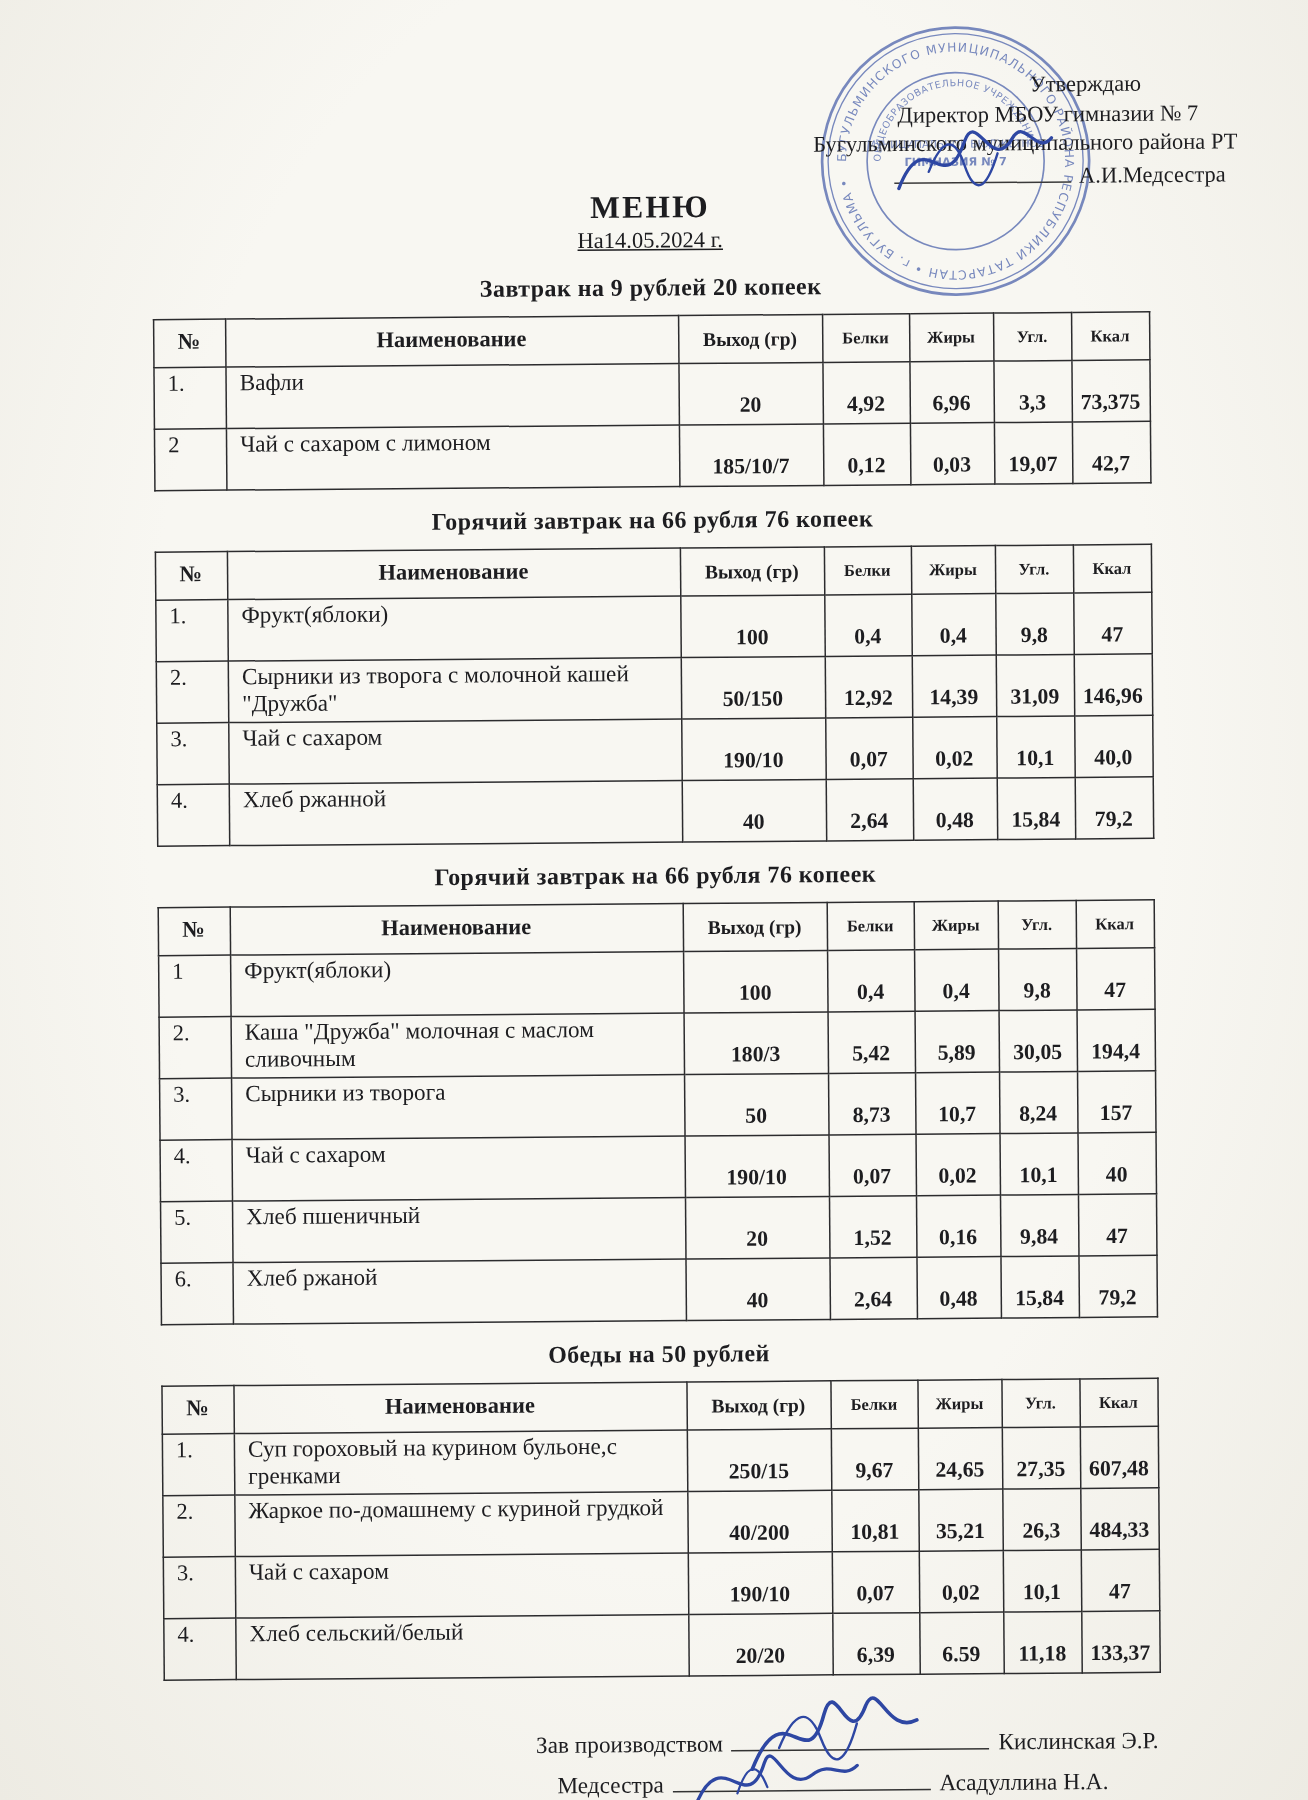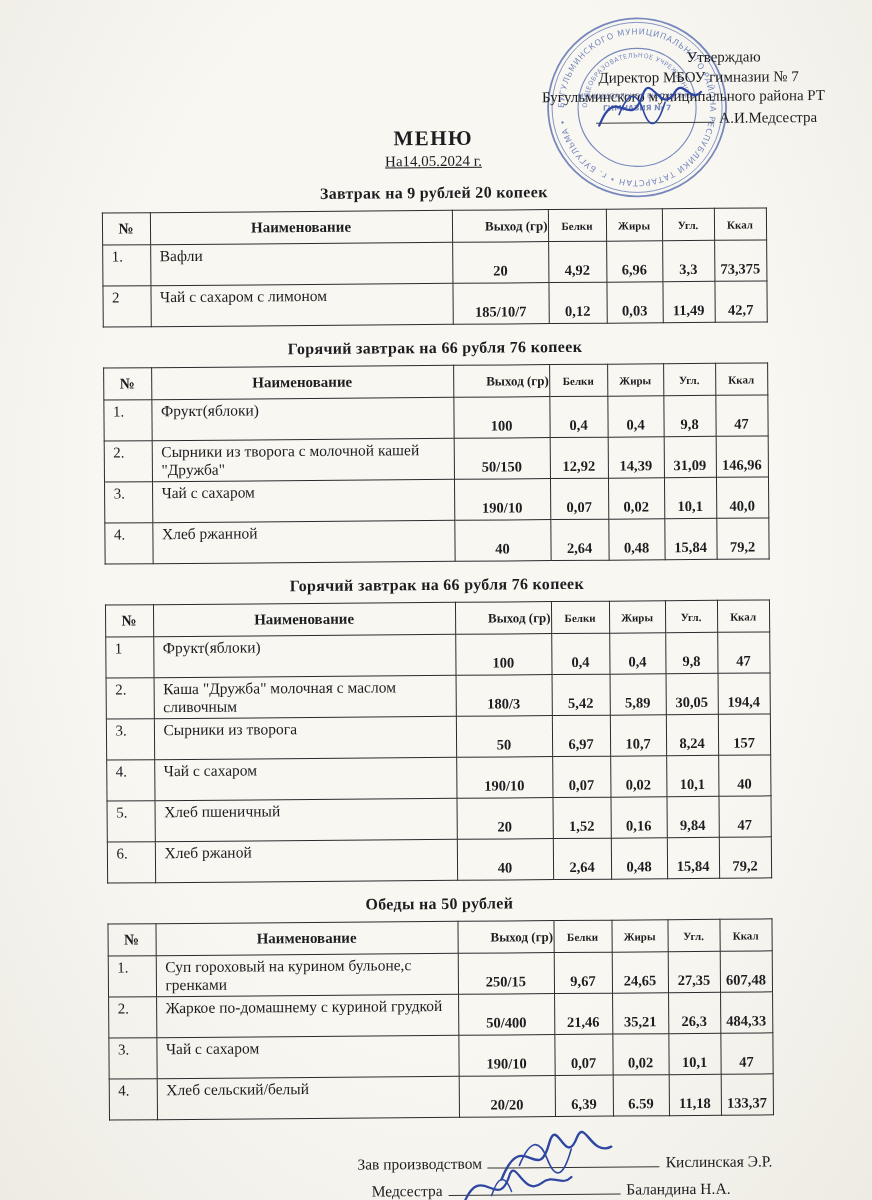--- a/index.html
+++ b/index.html
@@ -31,21 +31,21 @@
   .doc-date { text-align: center; font-size: 15px; margin-top: 2px; text-decoration: underline; }
 
   
   .section { margin-top: 4px; }
   .section-title { text-align: center; font-weight: bold; font-size: 16px; margin: 14px 0 8px; letter-spacing: 0.3px; }
   .menu-table { width: 664px; margin: 0 auto; border-collapse: collapse; table-layout: fixed; background: transparent; }
   .menu-table th, .menu-table td { border: 1.6px solid #2c2c2e; }
   .menu-table th { height: 32px; font-weight: bold; text-align: center; vertical-align: middle; }
   th.h-num  { font-size: 15px; }
   th.h-name { font-size: 15px; }
-  th.h-out  { font-size: 13px; text-align: right; }
+  th.h-out  { font-size: 13px; }
   th.h-mini { font-size: 11px; }
   .menu-table td { height: 41px; }
   td.c-num  { vertical-align: top; text-align: left; padding: 3px 0 0 9px; font-size: 15px; }
   td.c-name { vertical-align: top; text-align: left; padding: 2px 6px 0 9px; font-size: 15.5px; line-height: 1.18; }
   td.c-val  { vertical-align: bottom; text-align: center; padding: 0 2px 3px; font-weight: bold; font-size: 14.5px; }
 
   
   .footer { position: relative; margin-top: 32px; font-size: 15.5px; line-height: 1.75; padding-left: 352px; }
   .f-line2 { padding-left: 14px; }
   .f-blank { display: inline-block; width: 172px; height: 13px; border-bottom: 1.3px solid #333; margin: 0 2px; }
@@ -129,21 +129,21 @@
               <td class="c-val">6,96</td>
               <td class="c-val">3,3</td>
               <td class="c-val">73,375</td>
             </tr>
             <tr>
               <td class="c-num">2</td>
               <td class="c-name">Чай с сахаром с лимоном</td>
               <td class="c-val">185/10/7</td>
               <td class="c-val">0,12</td>
               <td class="c-val">0,03</td>
-              <td class="c-val">11,49</td>
+              <td class="c-val">19,07</td>
               <td class="c-val">42,7</td>
             </tr>
           </tbody>
         </table>
       </div>
       <div class="section">
         <div class="section-title">Горячий завтрак на 66 рубля 76 копеек</div>
         <table class="menu-table">
           <colgroup>
             <col style="width: 48px;">
@@ -244,21 +244,21 @@
               <td class="c-val">180/3</td>
               <td class="c-val">5,42</td>
               <td class="c-val">5,89</td>
               <td class="c-val">30,05</td>
               <td class="c-val">194,4</td>
             </tr>
             <tr>
               <td class="c-num">3.</td>
               <td class="c-name">Сырники из творога</td>
               <td class="c-val">50</td>
-              <td class="c-val">6,97</td>
+              <td class="c-val">8,73</td>
               <td class="c-val">10,7</td>
               <td class="c-val">8,24</td>
               <td class="c-val">157</td>
             </tr>
             <tr>
               <td class="c-num">4.</td>
               <td class="c-name">Чай с сахаром</td>
               <td class="c-val">190/10</td>
               <td class="c-val">0,07</td>
               <td class="c-val">0,02</td>
@@ -315,22 +315,22 @@
               <td class="c-name">Суп гороховый на курином бульоне,с гренками</td>
               <td class="c-val">250/15</td>
               <td class="c-val">9,67</td>
               <td class="c-val">24,65</td>
               <td class="c-val">27,35</td>
               <td class="c-val">607,48</td>
             </tr>
             <tr>
               <td class="c-num">2.</td>
               <td class="c-name">Жаркое по-домашнему с куриной грудкой</td>
-              <td class="c-val">50/400</td>
-              <td class="c-val">21,46</td>
+              <td class="c-val">40/200</td>
+              <td class="c-val">10,81</td>
               <td class="c-val">35,21</td>
               <td class="c-val">26,3</td>
               <td class="c-val">484,33</td>
             </tr>
             <tr>
               <td class="c-num">3.</td>
               <td class="c-name">Чай с сахаром</td>
               <td class="c-val">190/10</td>
               <td class="c-val">0,07</td>
               <td class="c-val">0,02</td>
@@ -353,21 +353,21 @@
 
   <div class="footer">
     <div class="f-line1">
       <span>Зав производством</span>
       <span class="f-blank"></span>
       <span>Кислинская Э.Р.</span>
     </div>
     <div class="f-line2">
       <span>Медсестра</span>
       <span class="f-blank"></span>
-      <span>Баландина Н.А.</span>
+      <span>Асадуллина Н.А.</span>
     </div>
     <svg class="sig sig-b1" width="140" height="72" viewBox="0 0 140 72">
       <path d="M8,62 C30,8 44,70 56,26 C64,-2 72,52 84,20 C92,2 98,40 118,30" stroke-width="2.4"></path>
       <path d="M26,48 q16,-38 28,-6 t24,-10" stroke-width="1.6"></path>
     </svg>
     <svg class="sig sig-b2" width="120" height="62" viewBox="0 0 120 62">
       <path d="M6,50 C24,6 40,60 52,22 C58,4 66,44 84,30 C96,20 104,34 114,24" stroke-width="2.2"></path>
       <path d="M34,42 q10,-30 20,-4" stroke-width="1.5"></path>
     </svg>
   </div>

